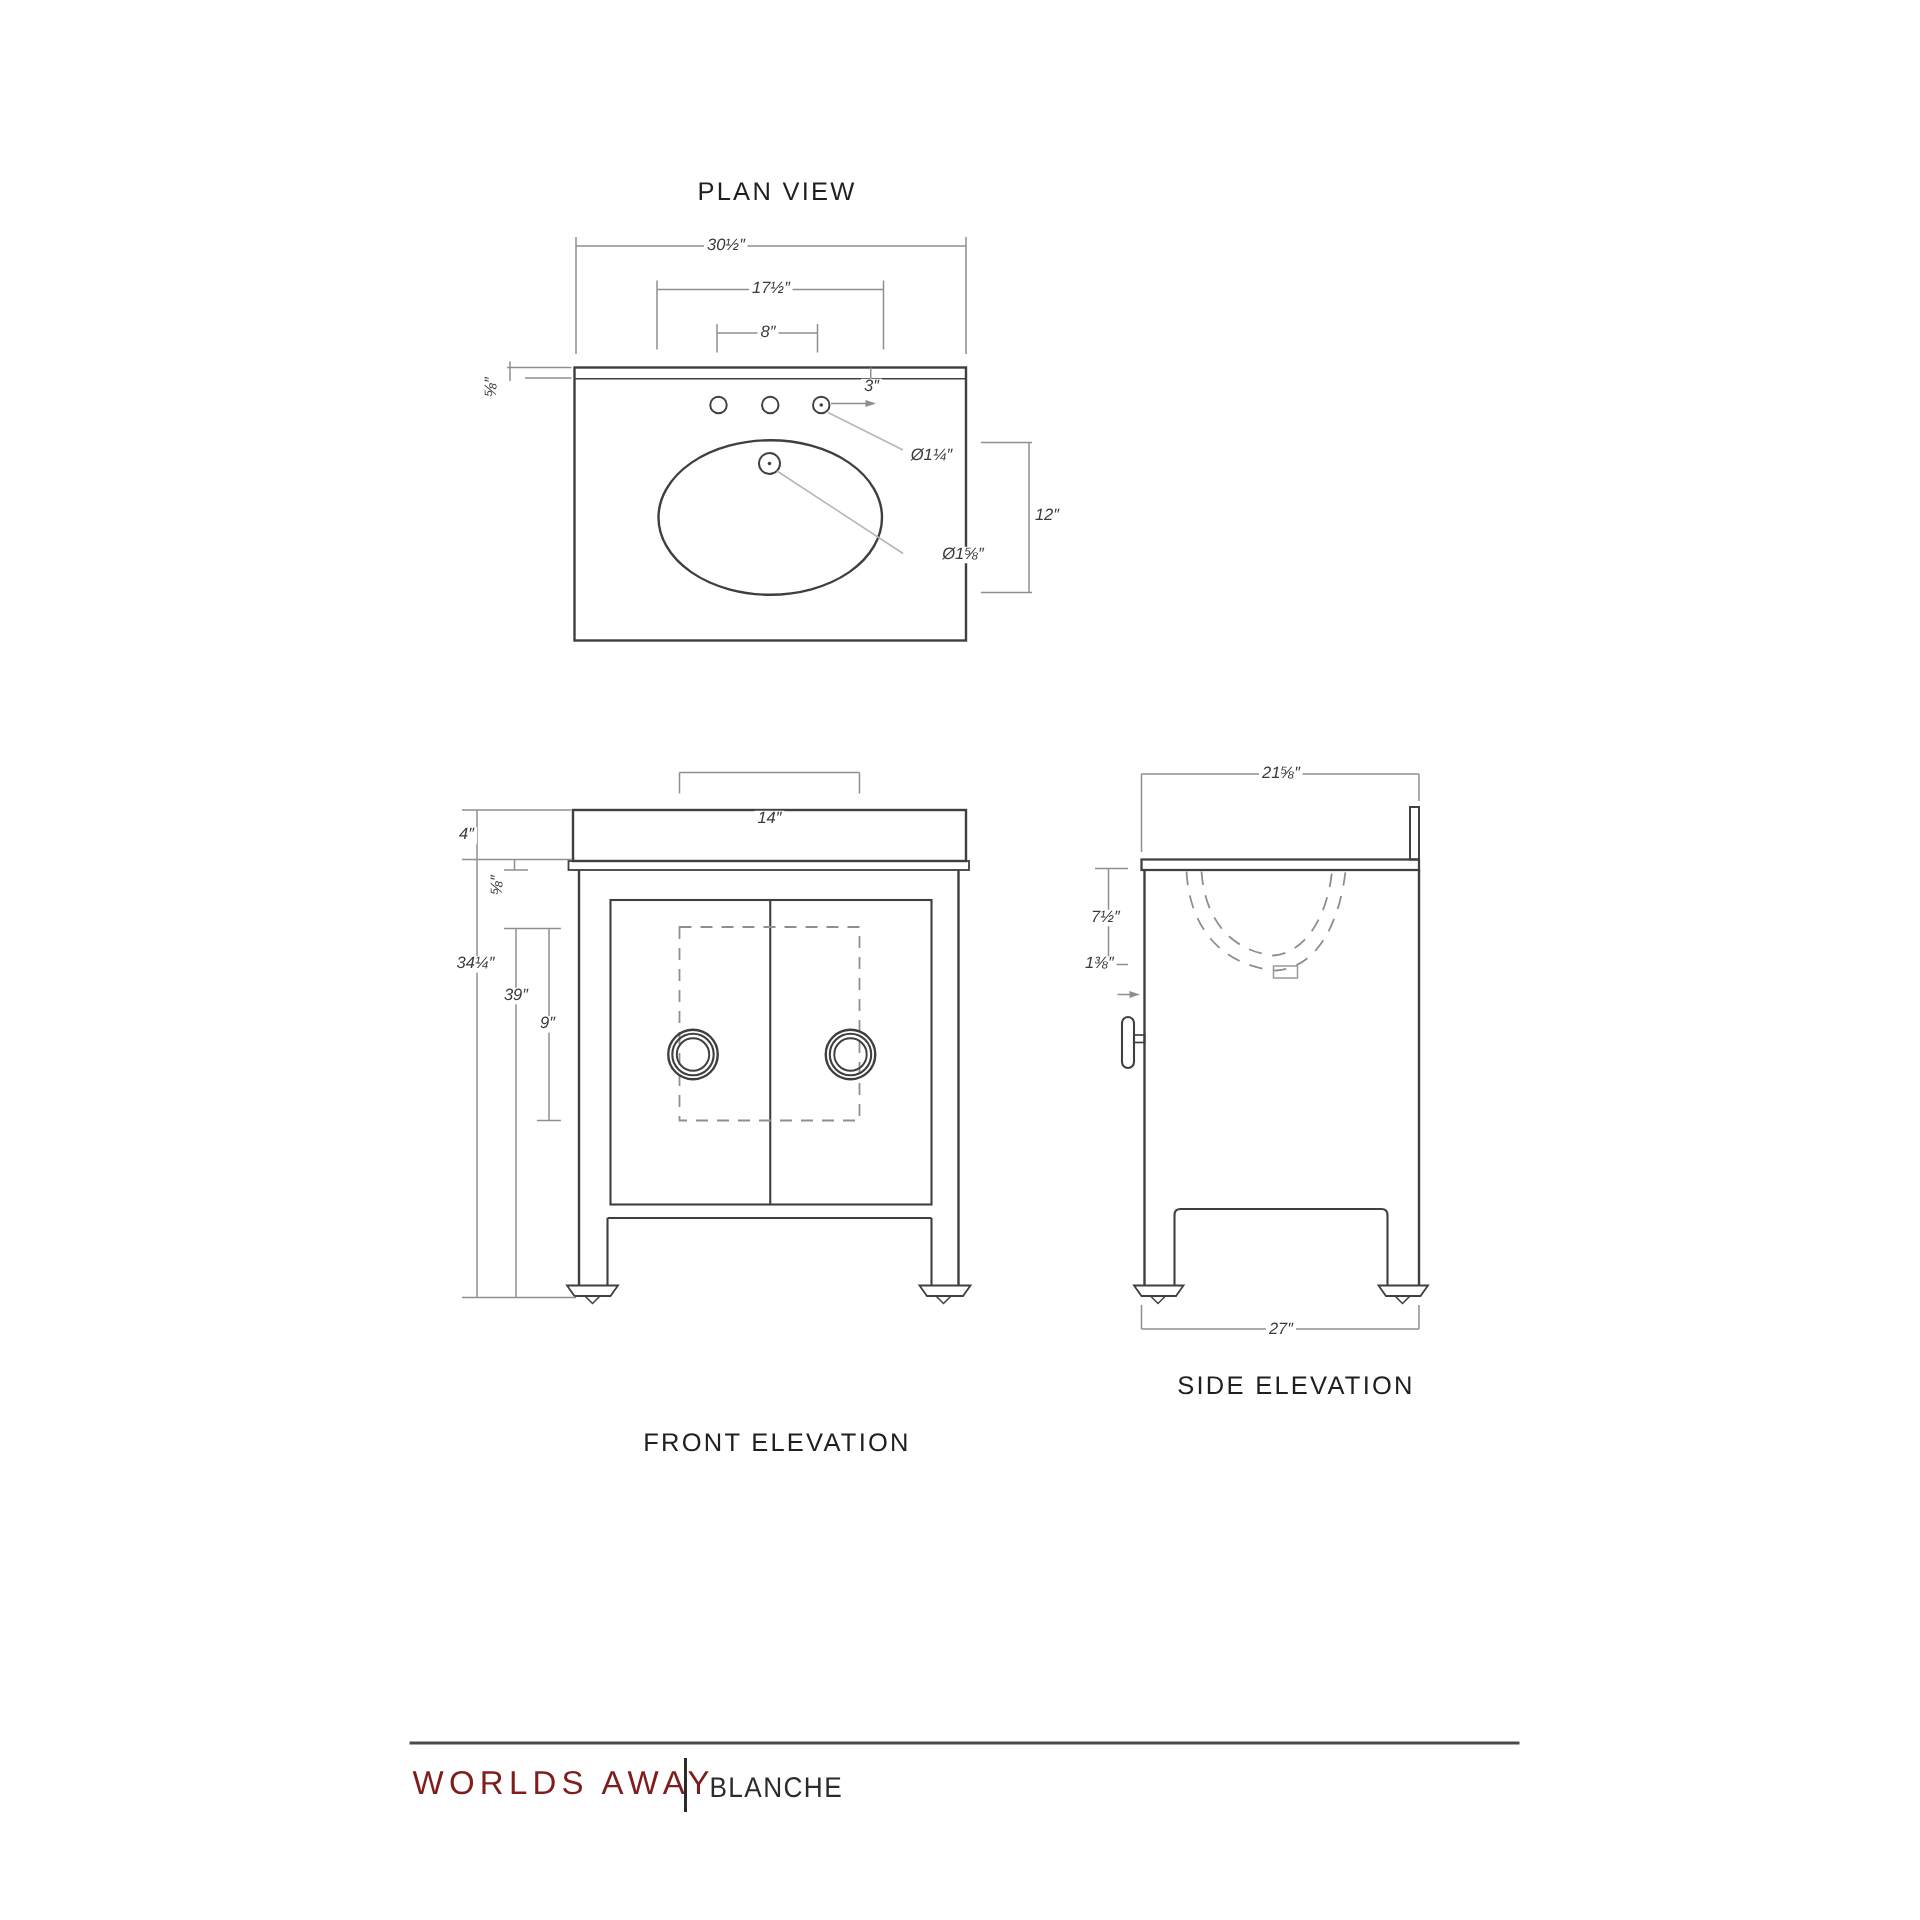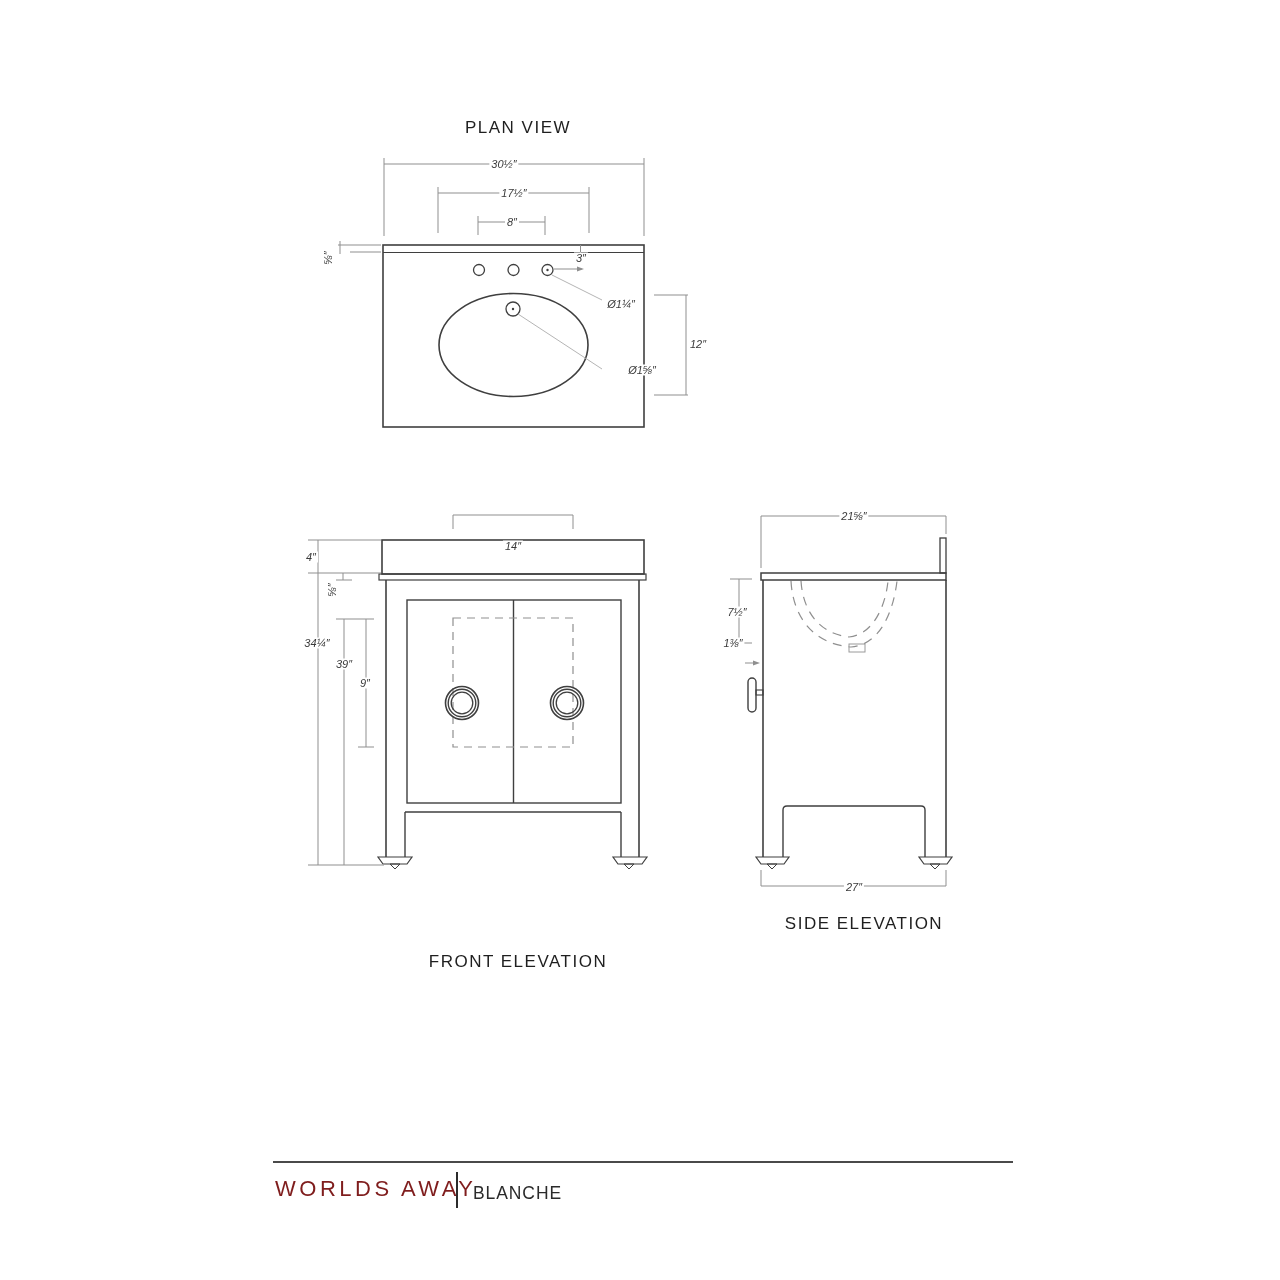--- a/index.html
+++ b/index.html
@@ -127,21 +127,21 @@
     <line x1="761" y1="886" x2="946" y2="886"></line>
     <line x1="761" y1="870" x2="761" y2="886"></line>
     <line x1="946" y1="870" x2="946" y2="886"></line>
   </g>
 </svg>
 
   <div class="title" style="left:518px;top:128px;">PLAN VIEW</div>
   <div class="title" style="left:518px;top:962px;">FRONT ELEVATION</div>
   <div class="title" style="left:864px;top:924px;">SIDE ELEVATION</div>
 
-  <div class="lbl" style="left:504px;top:164px;">30½″</div>
+  <div class="lbl" style="left:484px;top:164px;">30½″</div>
   <div class="lbl" style="left:514px;top:193px;">17½″</div>
   <div class="lbl" style="left:512px;top:222px;">8″</div>
   <div class="lbl rot" style="left:328px;top:258px;">⅝″</div>
   <div class="lbl" style="left:581px;top:258px;">3″</div>
   <div class="lbl" style="left:621px;top:304px;">Ø1¼″</div>
   <div class="lbl" style="left:621px;top:370px;margin-left:21px;">Ø1⅝″</div>
   <div class="lbl" style="left:698px;top:344px;">12″</div>
 
   <div class="lbl" style="left:513px;top:546px;">14″</div>
   <div class="lbl" style="left:311px;top:557px;">4″</div>

